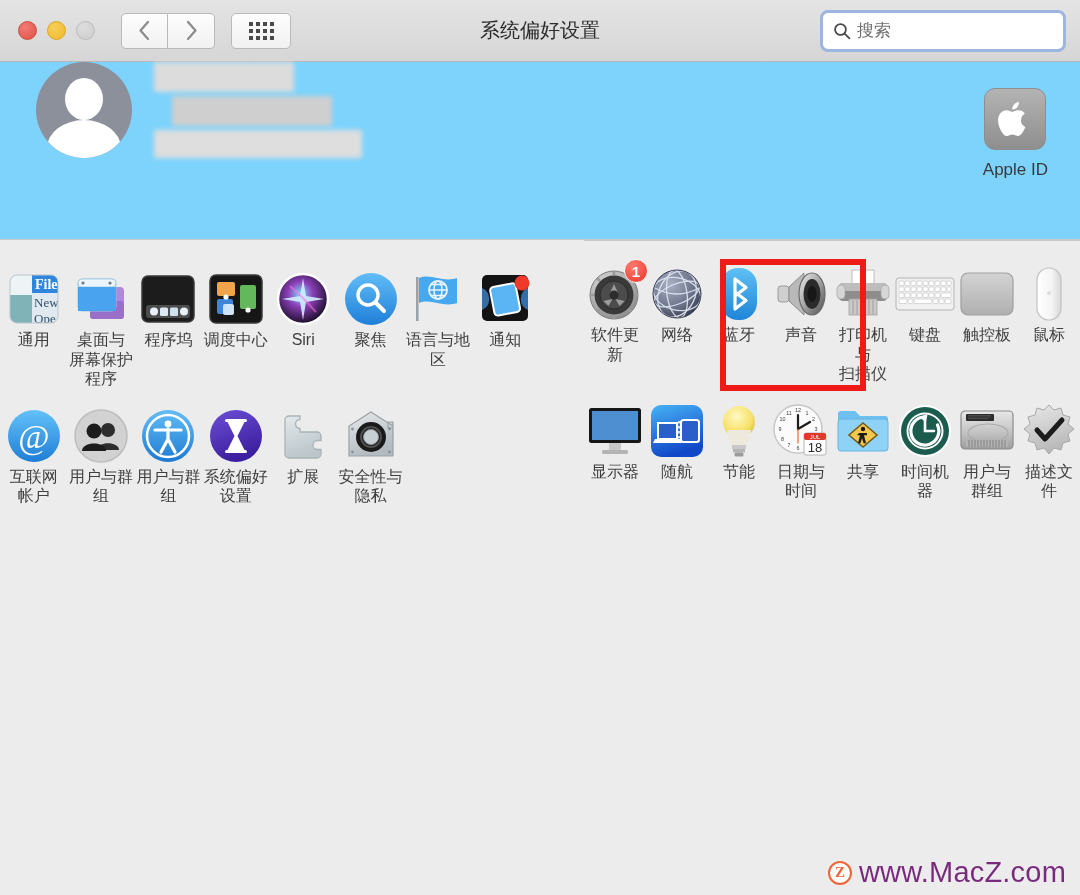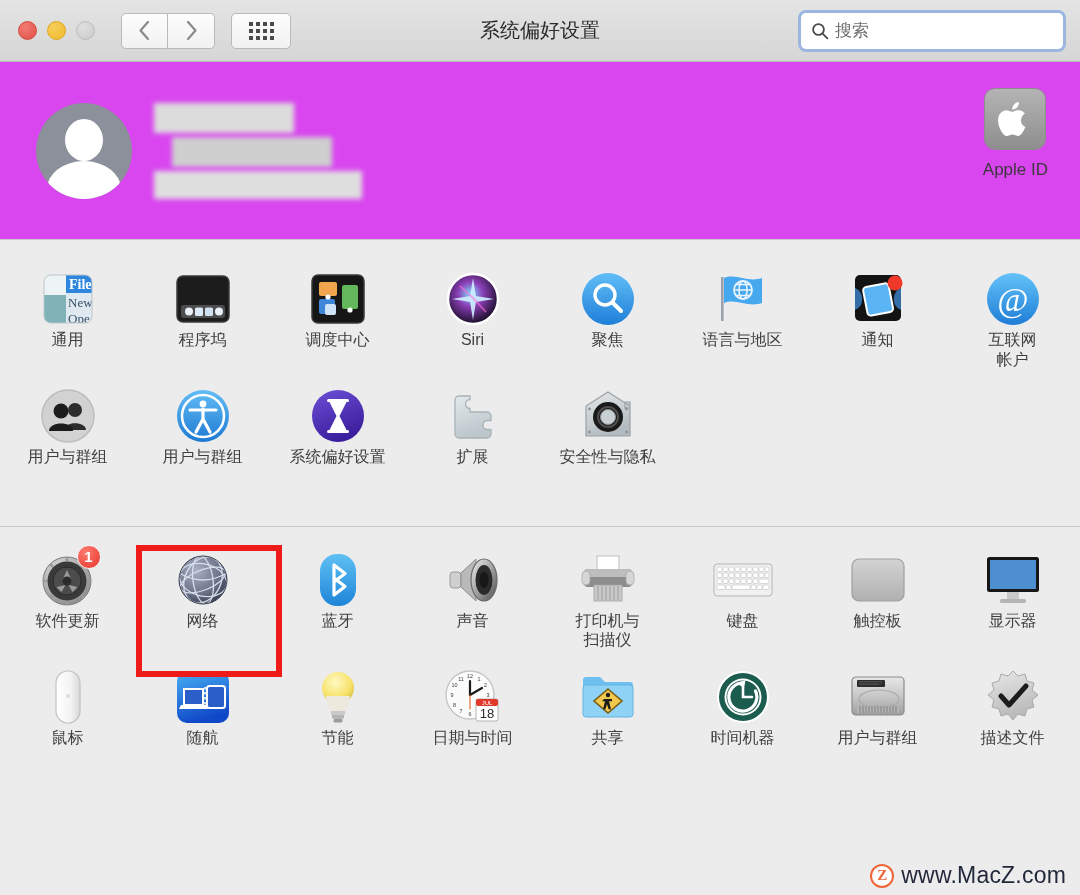--- a/index.html
+++ b/index.html
@@ -57,42 +57,42 @@
   .dotgrid { display: grid; grid-template-columns: repeat(4, 4px); grid-template-rows: repeat(3, 4px); gap: 3px; }
   .dotgrid i { width: 4px; height: 4px; background: #4a4a4a; display: block; }
 
   .wintitle {
     position: absolute; left: 0; right: 0; text-align: center;
     font-size: 20px; color: #2c2c2c; pointer-events: none;
   }
 
   .searchwrap {
     position: absolute; right: 14px; top: 10px;
-    width: 268px; height: 42px;
+    width: 246px; height: 42px;
     border-radius: 8px;
     border: 3px solid #9db6e0;
     background: #fff;
     display: flex; align-items: center;
     padding: 0 10px;
   }
   .searchwrap .mag { margin-right: 6px; flex: 0 0 auto; }
   .searchwrap input {
     border: none; outline: none; background: transparent;
     font-size: 17px; color: #555; width: 100%;
     font-family: "Liberation Sans", sans-serif;
   }
   .searchwrap input::placeholder { color: #6e6e6e; }
 
   
   .account {
     position: relative;
     height: 178px; flex: 0 0 178px;
-    background: #d946ef;
+    background: #7dd3fc;
     border-bottom: 1px solid #c9c9c9;
-    display: flex; align-items: center;
+    display: flex; 
   }
   .avatar {
     margin-left: 36px;
     width: 96px; height: 96px; border-radius: 50%;
     background: #8b909b;
     position: relative; overflow: hidden;
     flex: 0 0 auto;
   }
   .avatar .head {
     position: absolute; left: 50%; top: 16px; transform: translateX(-50%);
@@ -114,21 +114,21 @@
   }
   .appleid .badge {
     width: 62px; height: 62px; border-radius: 11px;
     background: linear-gradient(180deg, #b4b4b4 0%, #8e8e8e 100%);
     border: 1px solid #8d8d8d;
     display: flex; align-items: center; justify-content: center;
   }
   .appleid .lbl { margin-top: 10px; font-size: 17px; color: #3a3a3a; }
 
   
-  .sections { flex: 1 1 auto; display: flex; flex-direction: column; gap: 45px; }
+  .sections { flex: 1 1 auto; display: flex; flex-direction: row; gap: 45px; }
   .section { position: relative; }
   .section + .section { border-top: 1px solid #c9c9c9; }
   .section.s1 { padding: 20px 0 14px; }
   .section.s2 { padding: 14px 0 10px; }
 
   .grid {
     display: grid;
     grid-template-columns: repeat(8, 1fr);
     row-gap: 8px;
   }
@@ -171,21 +171,21 @@
     display: flex; align-items: center; gap: 7px;
     opacity: .92;
   }
   .wm-logo {
     width: 24px; height: 24px; border-radius: 50%;
     background: #fff; border: 2px solid #f05a28;
     color: #f05a28; font-weight: bold; font-size: 15px;
     display: flex; align-items: center; justify-content: center;
     font-family: "Liberation Serif", serif;
   }
-  .wm-text { font-size: 23px; color: #0f172a; letter-spacing: .2px; }
+  .wm-text { font-size: 29px; color: #701a75; letter-spacing: .2px; }
 
   svg { display: block; }
 </style>
 </head>
 <body>
 
 <div class="window">
 
   <div class="titlebar">
     <div class="traffic">
@@ -280,20 +280,35 @@
                 <text x="29" y="18" font-size="14" fill="#fff" font-family="Liberation Serif, serif" font-weight="bold">File</text>
                 <text x="28" y="36" font-size="13" fill="#35506b" font-family="Liberation Serif, serif">New</text>
                 <text x="28" y="52" font-size="13" fill="#35506b" font-family="Liberation Serif, serif">Ope</text>
               </g>
               <rect x="4" y="4" width="48" height="48" rx="7" fill="none" stroke="#b9c6cc" stroke-width="1"></rect>
             </svg>
           </div>
           <div class="caption">通用</div>
         </div>
 
+        <div class="cell">
+          <div class="iconbox">
+            <svg width="58" height="56" viewBox="0 0 58 56">
+              <rect x="18" y="16" width="34" height="32" rx="4" fill="#b287d6"></rect>
+              <rect x="18" y="30" width="34" height="18" rx="3" fill="#9a6fc9"></rect>
+              <rect x="6" y="8" width="38" height="32" rx="4" fill="#dff0fb" stroke="#9cc4dd" stroke-width="1"></rect>
+              <rect x="6" y="8" width="38" height="8" rx="4" fill="#eaf6fe" stroke="#9cc4dd" stroke-width=".8"></rect>
+              <rect x="6" y="16" width="38" height="24" fill="#4aa3ef"></rect>
+              <circle cx="11" cy="12" r="1.6" fill="#6e7a85"></circle>
+              <circle cx="38" cy="12" r="1.6" fill="#6e7a85"></circle>
+            </svg>
+          </div>
+          <div class="caption" style="white-space:pre-line">桌面与
+屏幕保护程序</div>
+        </div>
 
         <div class="cell">
           <div class="iconbox">
             <svg width="58" height="50" viewBox="0 0 58 50">
               <rect x="3" y="2" width="52" height="46" rx="6" fill="#1c1c1c" stroke="#3a3a3a" stroke-width="1.5"></rect>
               <rect x="7" y="31" width="44" height="13" rx="3" fill="#4d4d4d"></rect>
               <circle cx="15" cy="37.5" r="4" fill="#e9f2fb"></circle>
               <rect x="21" y="33.5" width="8" height="8.5" rx="1.5" fill="#dbe9f7"></rect>
               <rect x="31" y="33.5" width="8" height="8.5" rx="1.5" fill="#cfe0f0"></rect>
               <circle cx="45" cy="37.5" r="4" fill="#e9f2fb"></circle>
@@ -650,45 +665,45 @@
                 </linearGradient>
               </defs>
               <rect x="4" y="4" width="52" height="42" rx="7" fill="url(#tpg)" stroke="#9f9f9f" stroke-width="1.2"></rect>
             </svg>
           </div>
           <div class="caption">触控板</div>
         </div>
 
         <div class="cell">
           <div class="iconbox">
+            <svg width="34" height="56" viewBox="0 0 34 56">
+              <defs>
+                <linearGradient id="msg" x1="0" y1="0" x2="1" y2="0">
+                  <stop offset="0%" stop-color="#ffffff"></stop>
+                  <stop offset="60%" stop-color="#f4f4f4"></stop>
+                  <stop offset="100%" stop-color="#d8d8d8"></stop>
+                </linearGradient>
+              </defs>
+              <rect x="5" y="2" width="24" height="52" rx="12" fill="url(#msg)" stroke="#c2c2c2" stroke-width="1.2"></rect>
+              <circle cx="17" cy="27" r="2" fill="#dcdcdc"></circle>
+            </svg>
+          </div>
+          <div class="caption">鼠标</div>
+        </div>
+
+        <div class="cell">
+          <div class="iconbox">
             <svg width="58" height="52" viewBox="0 0 58 52">
               <rect x="3" y="3" width="52" height="35" rx="2.5" fill="#171717"></rect>
               <rect x="6" y="6" width="46" height="29" fill="#4d8fd1"></rect>
               <rect x="23" y="38" width="12" height="8" fill="#c9c9c9"></rect>
               <rect x="16" y="45" width="26" height="4" rx="1.5" fill="#b4b4b4"></rect>
             </svg>
           </div>
           <div class="caption">显示器</div>
-        </div>
-
-        <div class="cell">
-          <div class="iconbox">
-            <svg width="34" height="56" viewBox="0 0 34 56">
-              <defs>
-                <linearGradient id="msg" x1="0" y1="0" x2="1" y2="0">
-                  <stop offset="0%" stop-color="#ffffff"></stop>
-                  <stop offset="60%" stop-color="#f4f4f4"></stop>
-                  <stop offset="100%" stop-color="#d8d8d8"></stop>
-                </linearGradient>
-              </defs>
-              <rect x="5" y="2" width="24" height="52" rx="12" fill="url(#msg)" stroke="#c2c2c2" stroke-width="1.2"></rect>
-              <circle cx="17" cy="27" r="2" fill="#dcdcdc"></circle>
-            </svg>
-          </div>
-          <div class="caption">鼠标</div>
         </div>
 
         <div class="cell">
           <div class="iconbox">
             <svg width="56" height="56" viewBox="0 0 56 56">
               <defs>
                 <linearGradient id="scg2" x1="0" y1="0" x2="0.3" y2="1">
                   <stop offset="0%" stop-color="#47b2f5"></stop>
                   <stop offset="100%" stop-color="#1048c8"></stop>
                 </linearGradient>

